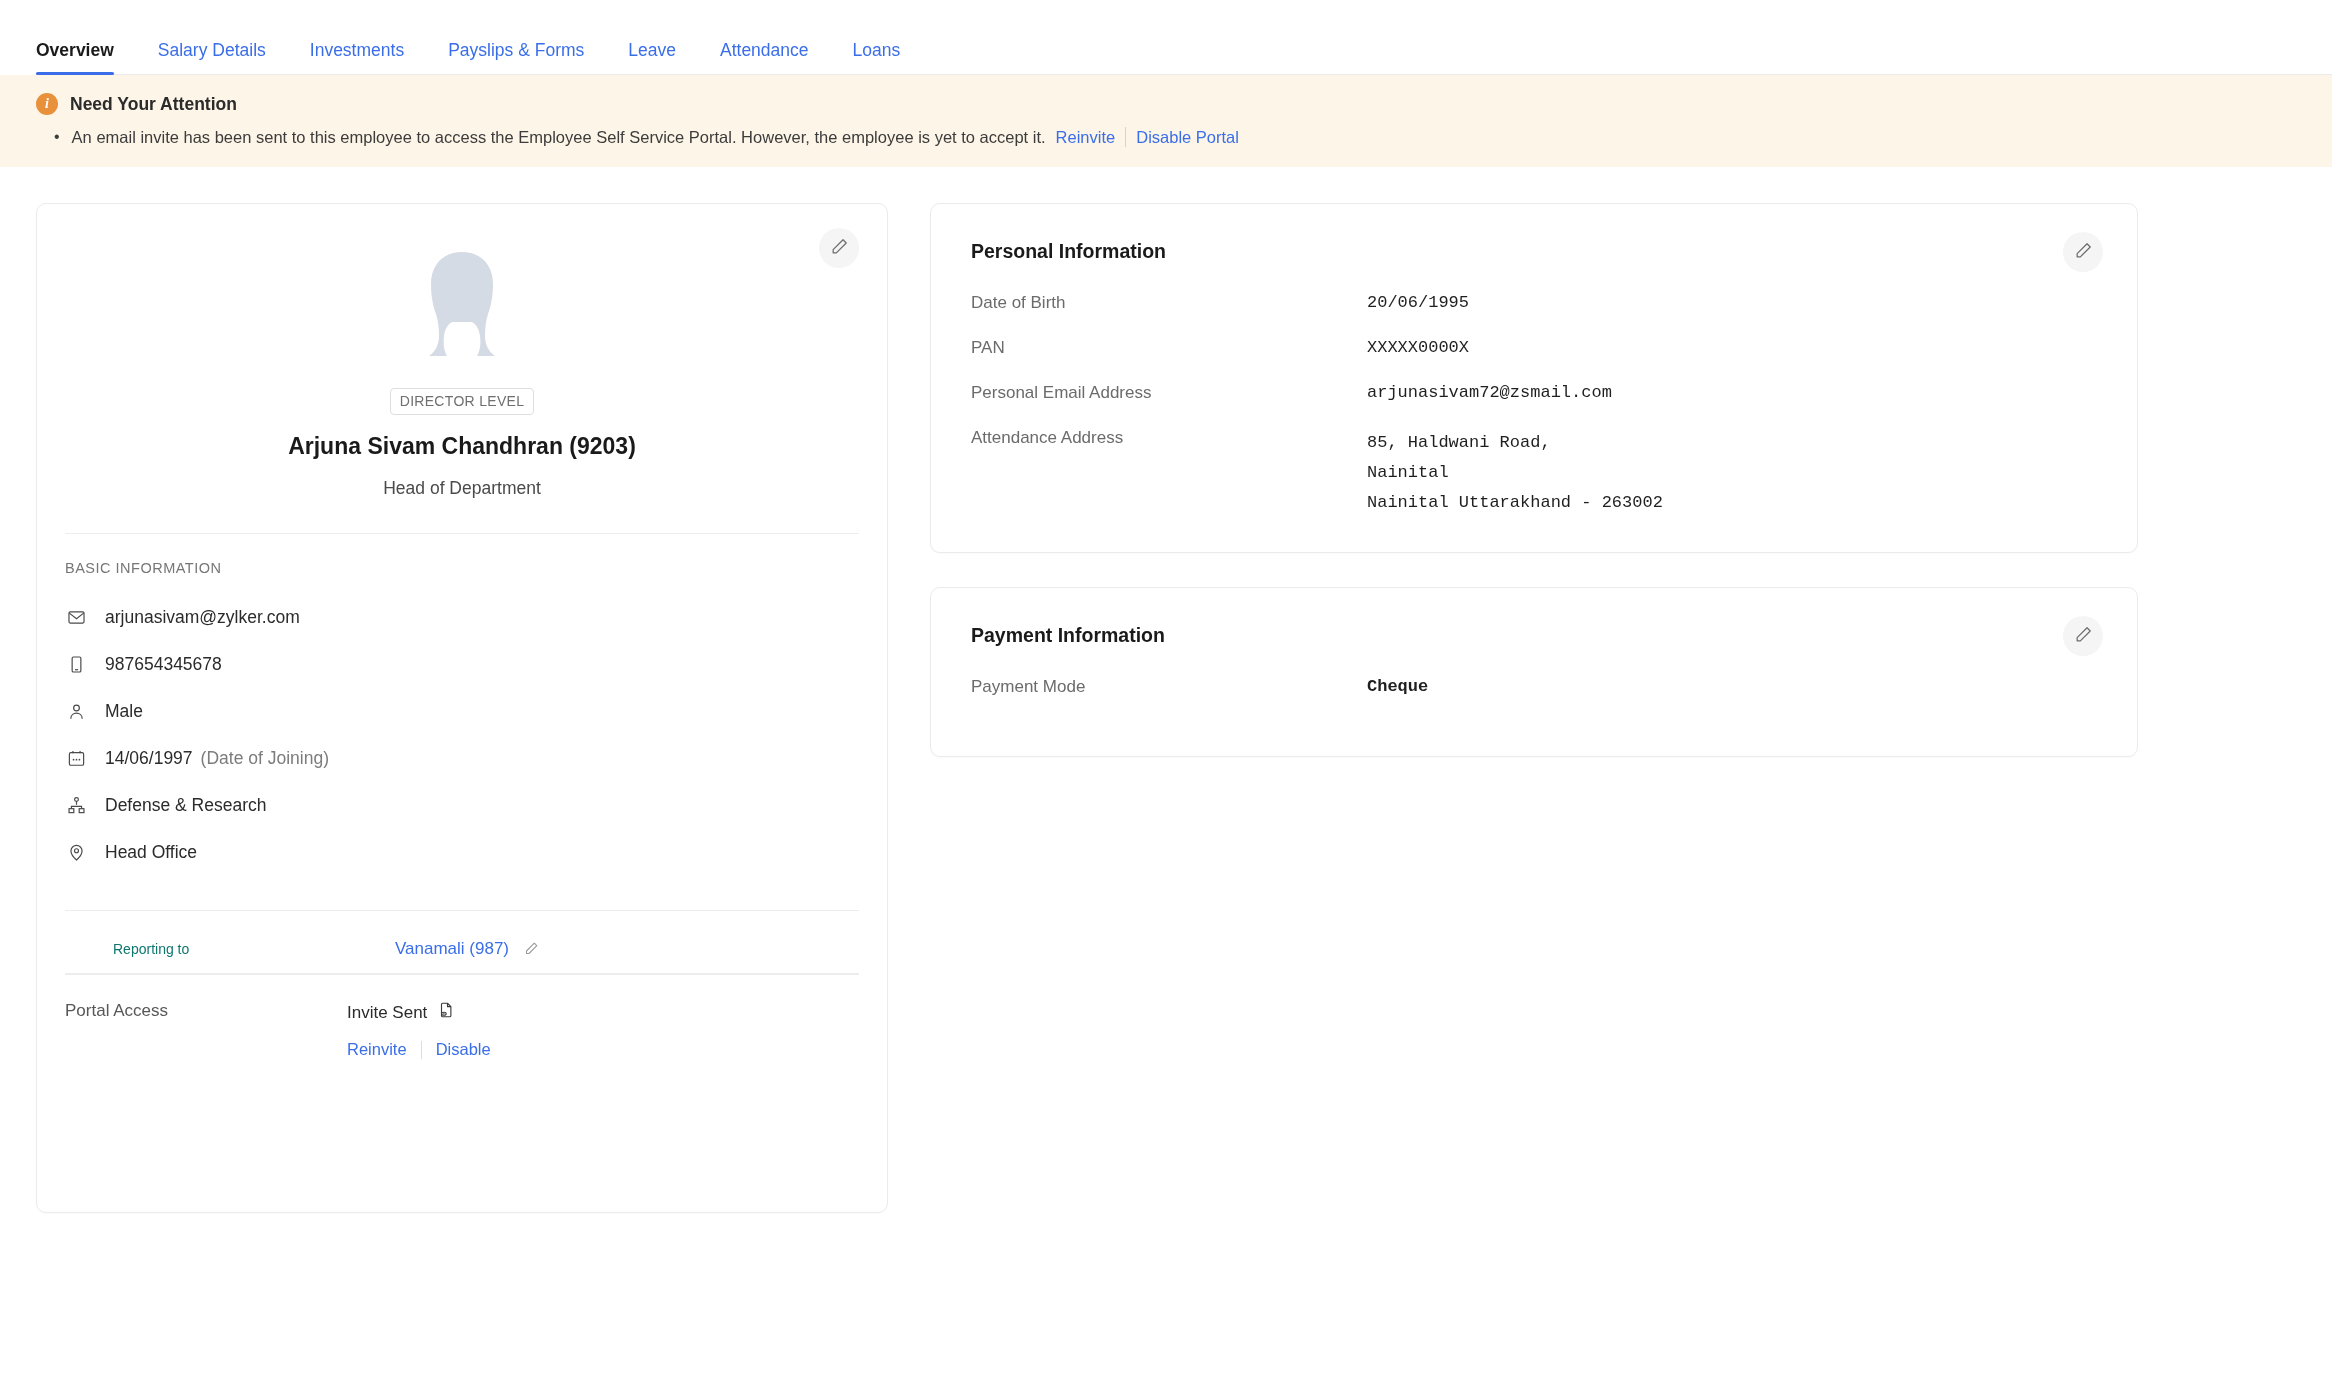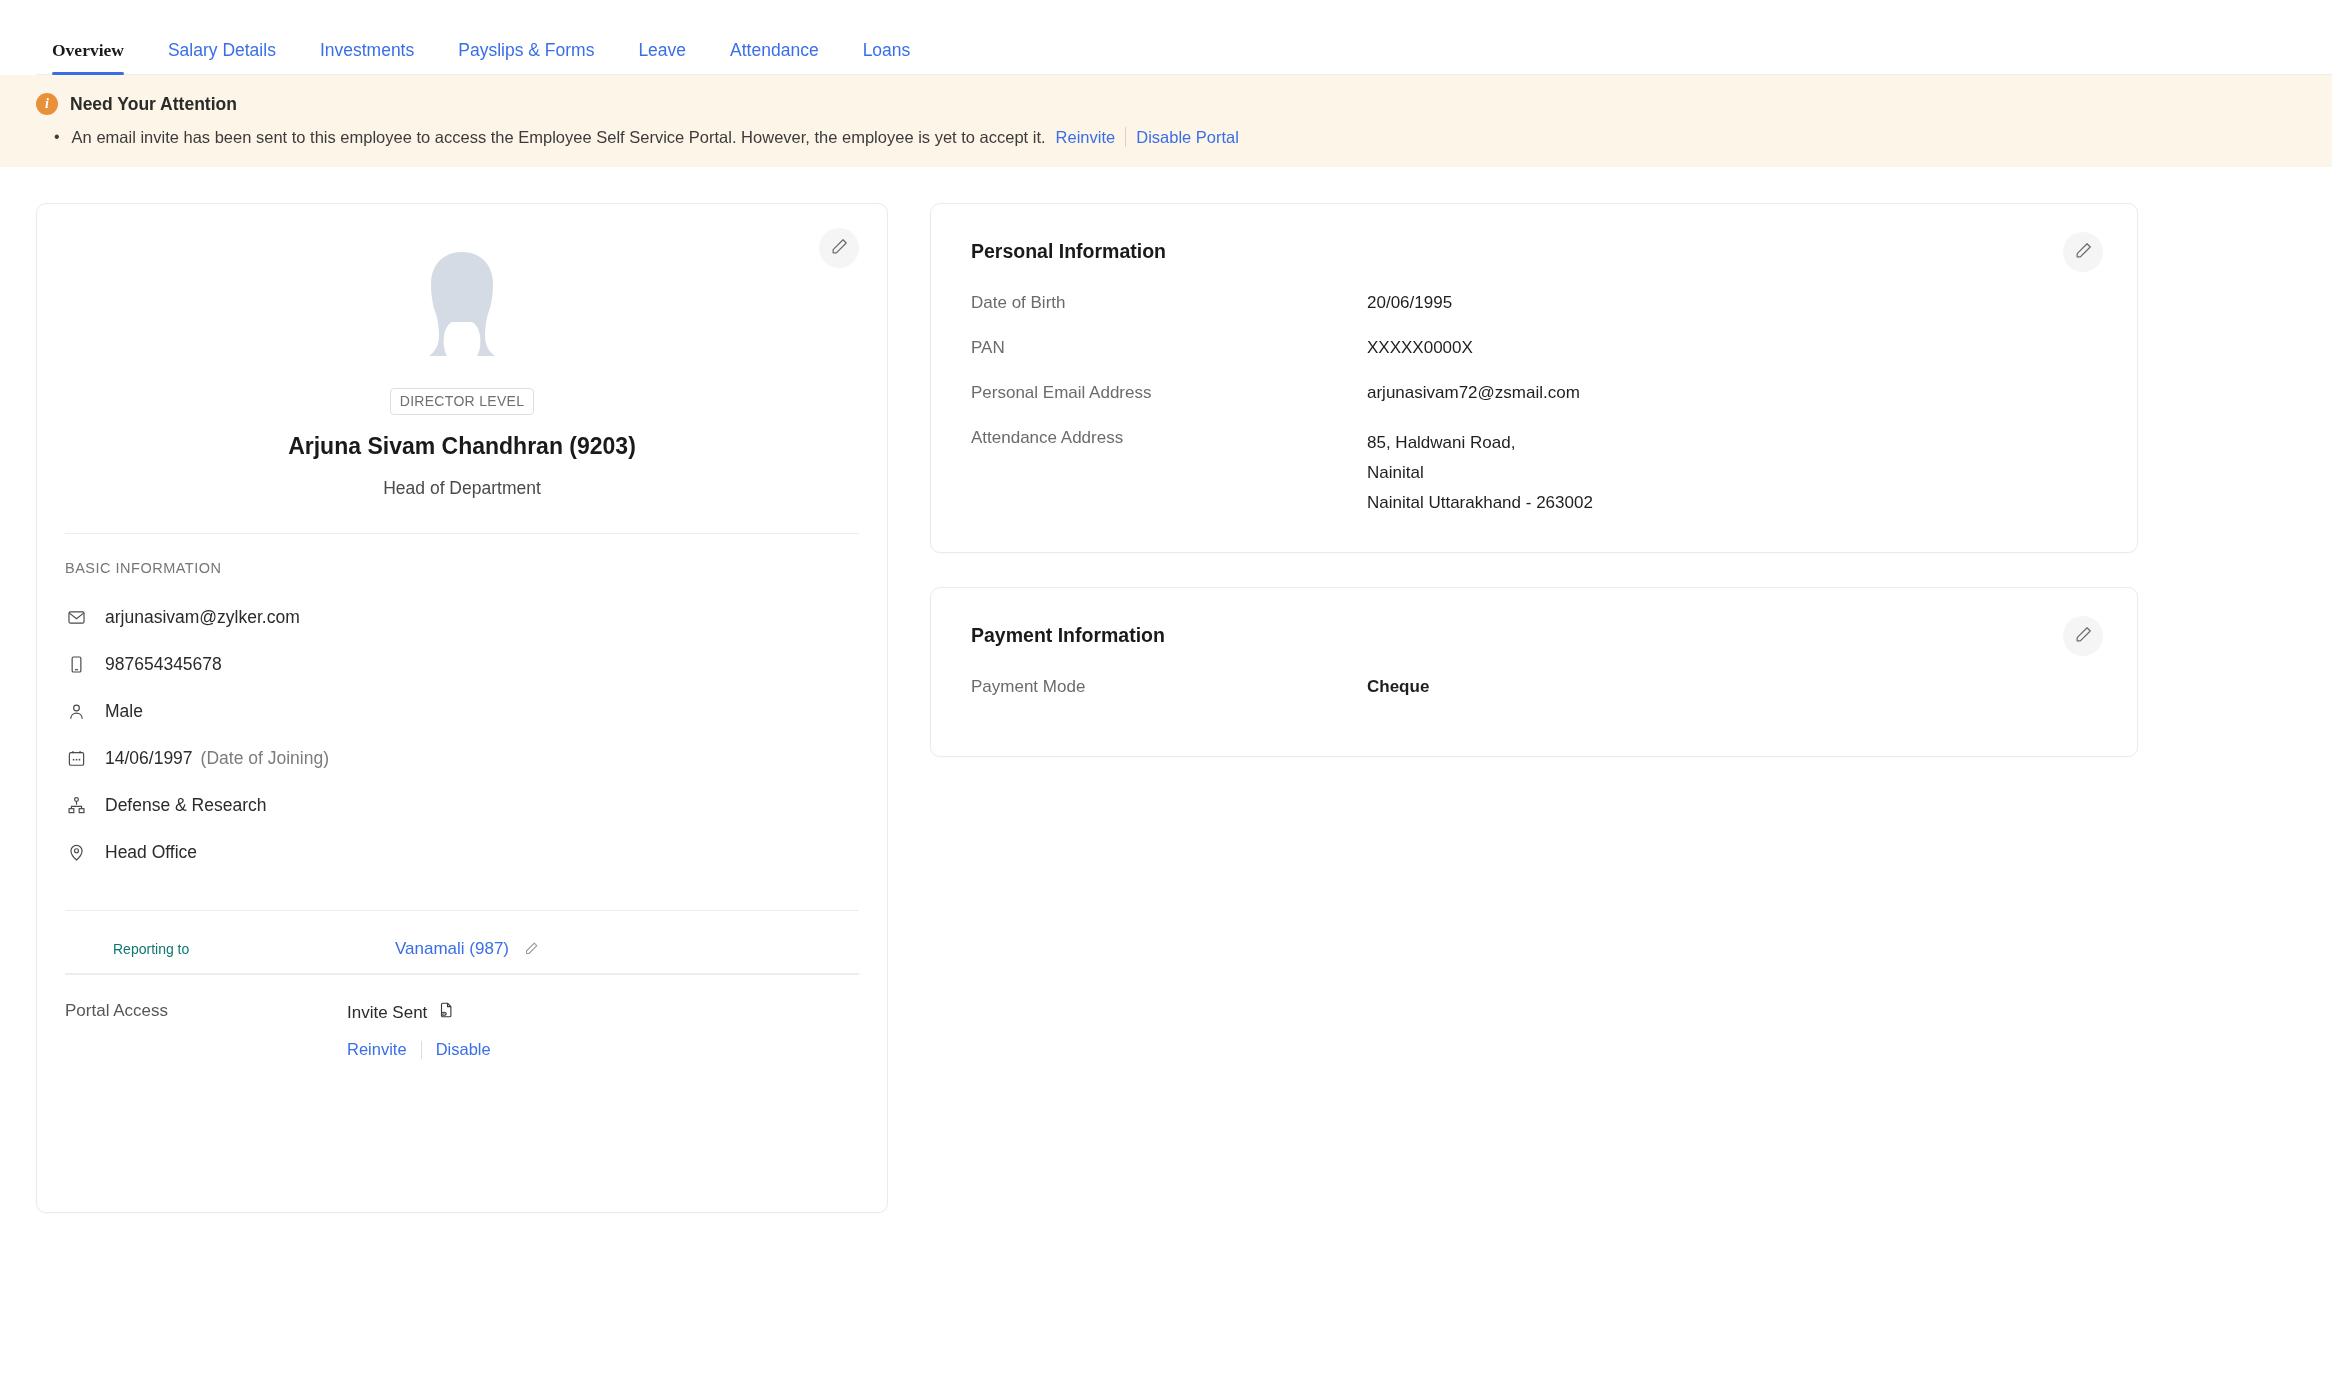--- a/index.html
+++ b/index.html
@@ -57,21 +57,21 @@
     padding-left: 0;
   }
   .tab {
     font-size: 17.5px;
     color: #3a6ee8;
     padding: 0 22px 13px;
     cursor: pointer;
     position: relative;
     white-space: nowrap;
   }
-  .tab:first-child { padding-left: 0; margin-left: 16px; font-family: Liberation Serif, serif; }
+  .tab:first-child { padding-left: 0; margin-left: 0; }
   .tab.active {
     color: #1a1a1a;
     font-weight: 700;
   }
   .tab.active::after {
     content: "";
     position: absolute;
     left: 0; right: 22px; bottom: -1px;
     height: 3px;
     background: #3a6ee8;
@@ -250,21 +250,21 @@
   .panel { padding: 36px 40px 34px 40px; }
   .panel-title {
     font-size: 19.5px;
     font-weight: 700;
     color: #1a1a1a;
     margin-bottom: 30px;
   }
   .panel .edit-fab { top: 28px; right: 34px; }
   .p-row { display: flex; align-items: flex-start; min-height: 45px; }
   .p-label { width: 396px; flex: 0 0 auto; font-size: 17px; color: #6b6b6b; }
-  .p-value { font-size: 17px; color: #1f1f1f; }
+  .p-value { font-size: 17px; color: #1f1f1f; font-family: Liberation Mono, monospace; }
   .p-value .addr-line { display:block; line-height: 30px; }
   .bold { font-weight: 700; }
 </style>
 </head>
 <body>
 
 <div class="header">
 
   <div class="tabs">
     <div class="tab active">Overview</div>

